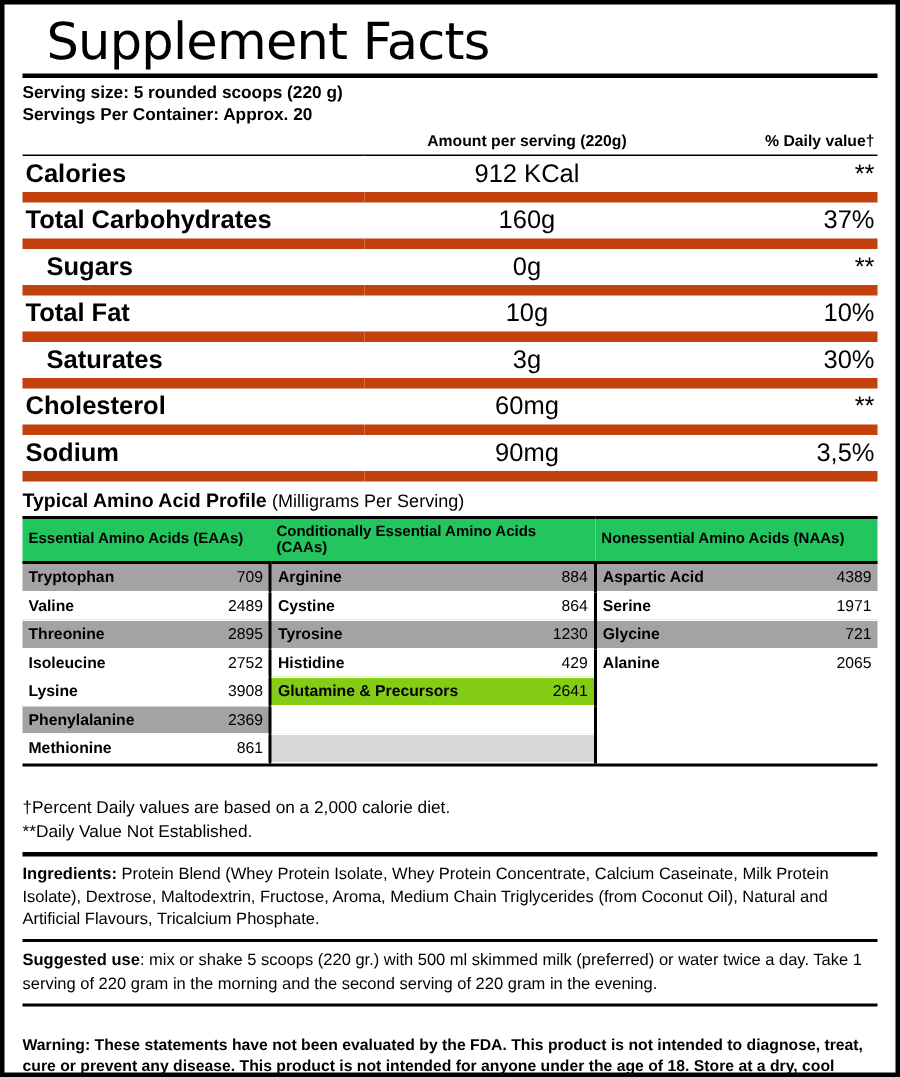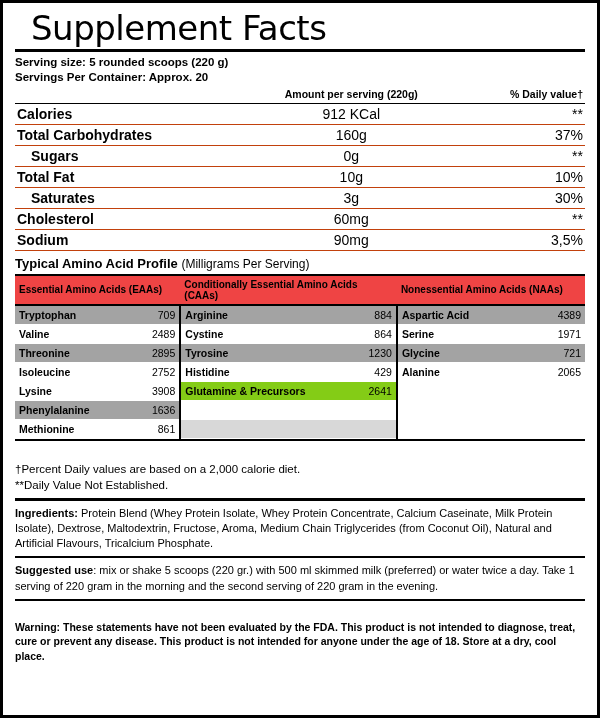--- a/index.html
+++ b/index.html
@@ -48,22 +48,22 @@
     font-weight: bold;
     font-size: 10.5px;
     padding: 2px 2px 3px 2px;
     text-align: center;
     border-bottom: 1px solid #000;
   }
   table.nutri th.left { text-align: left; }
   table.nutri th.right { text-align: right; }
   table.nutri td {
     padding: 2px 2px;
-    border-bottom: 1px solid #c2410c;
-    font-size: 14px;
+    border-bottom: 7px solid #c2410c;
+    font-size: 17px;
   }
   td.nutrient {
     font-weight: bold;
     text-align: left;
     width: 40%;
   }
   td.nutrient.indent {
     padding-left: 16px;
   }
   td.amount {
@@ -91,21 +91,21 @@
     font-size: 10.5px;
     table-layout: fixed;
   }
   table.amino th {
     font-size: 10px;
     font-weight: bold;
     text-align: left;
     padding: 3px 4px;
     border-top: 2px solid #000;
     border-bottom: 2px solid #000;
-    background: #ef4444;
+    background: #22c55e;
   }
   table.amino td {
     padding: 3px 4px;
     font-size: 10.5px;
     border-bottom: 1px solid #fff;
   }
   .cellpair { display: flex; justify-content: space-between; }
   tr.shade td { background: #a3a3a3; }
   tr.plain td { background: #ffffff; }
   td.grp-sep { border-left: 2px solid #000; }
@@ -301,21 +301,21 @@
           <div class="cellpair">
             <span style="font-weight:bold"></span>
             <span></span>
           </div>
         </td>
       </tr>
       <tr class="shade">
         <td>
           <div class="cellpair">
             <span style="font-weight:bold">Phenylalanine</span>
-            <span>1636</span>
+            <span>2369</span>
           </div>
         </td>
         <td class="grp-sep" style="background:#fff">
           <div class="cellpair">
             <span style="font-weight:bold"></span>
             <span></span>
           </div>
         </td>
         <td class="grp-sep" style="background:#fff">
           <div class="cellpair">

